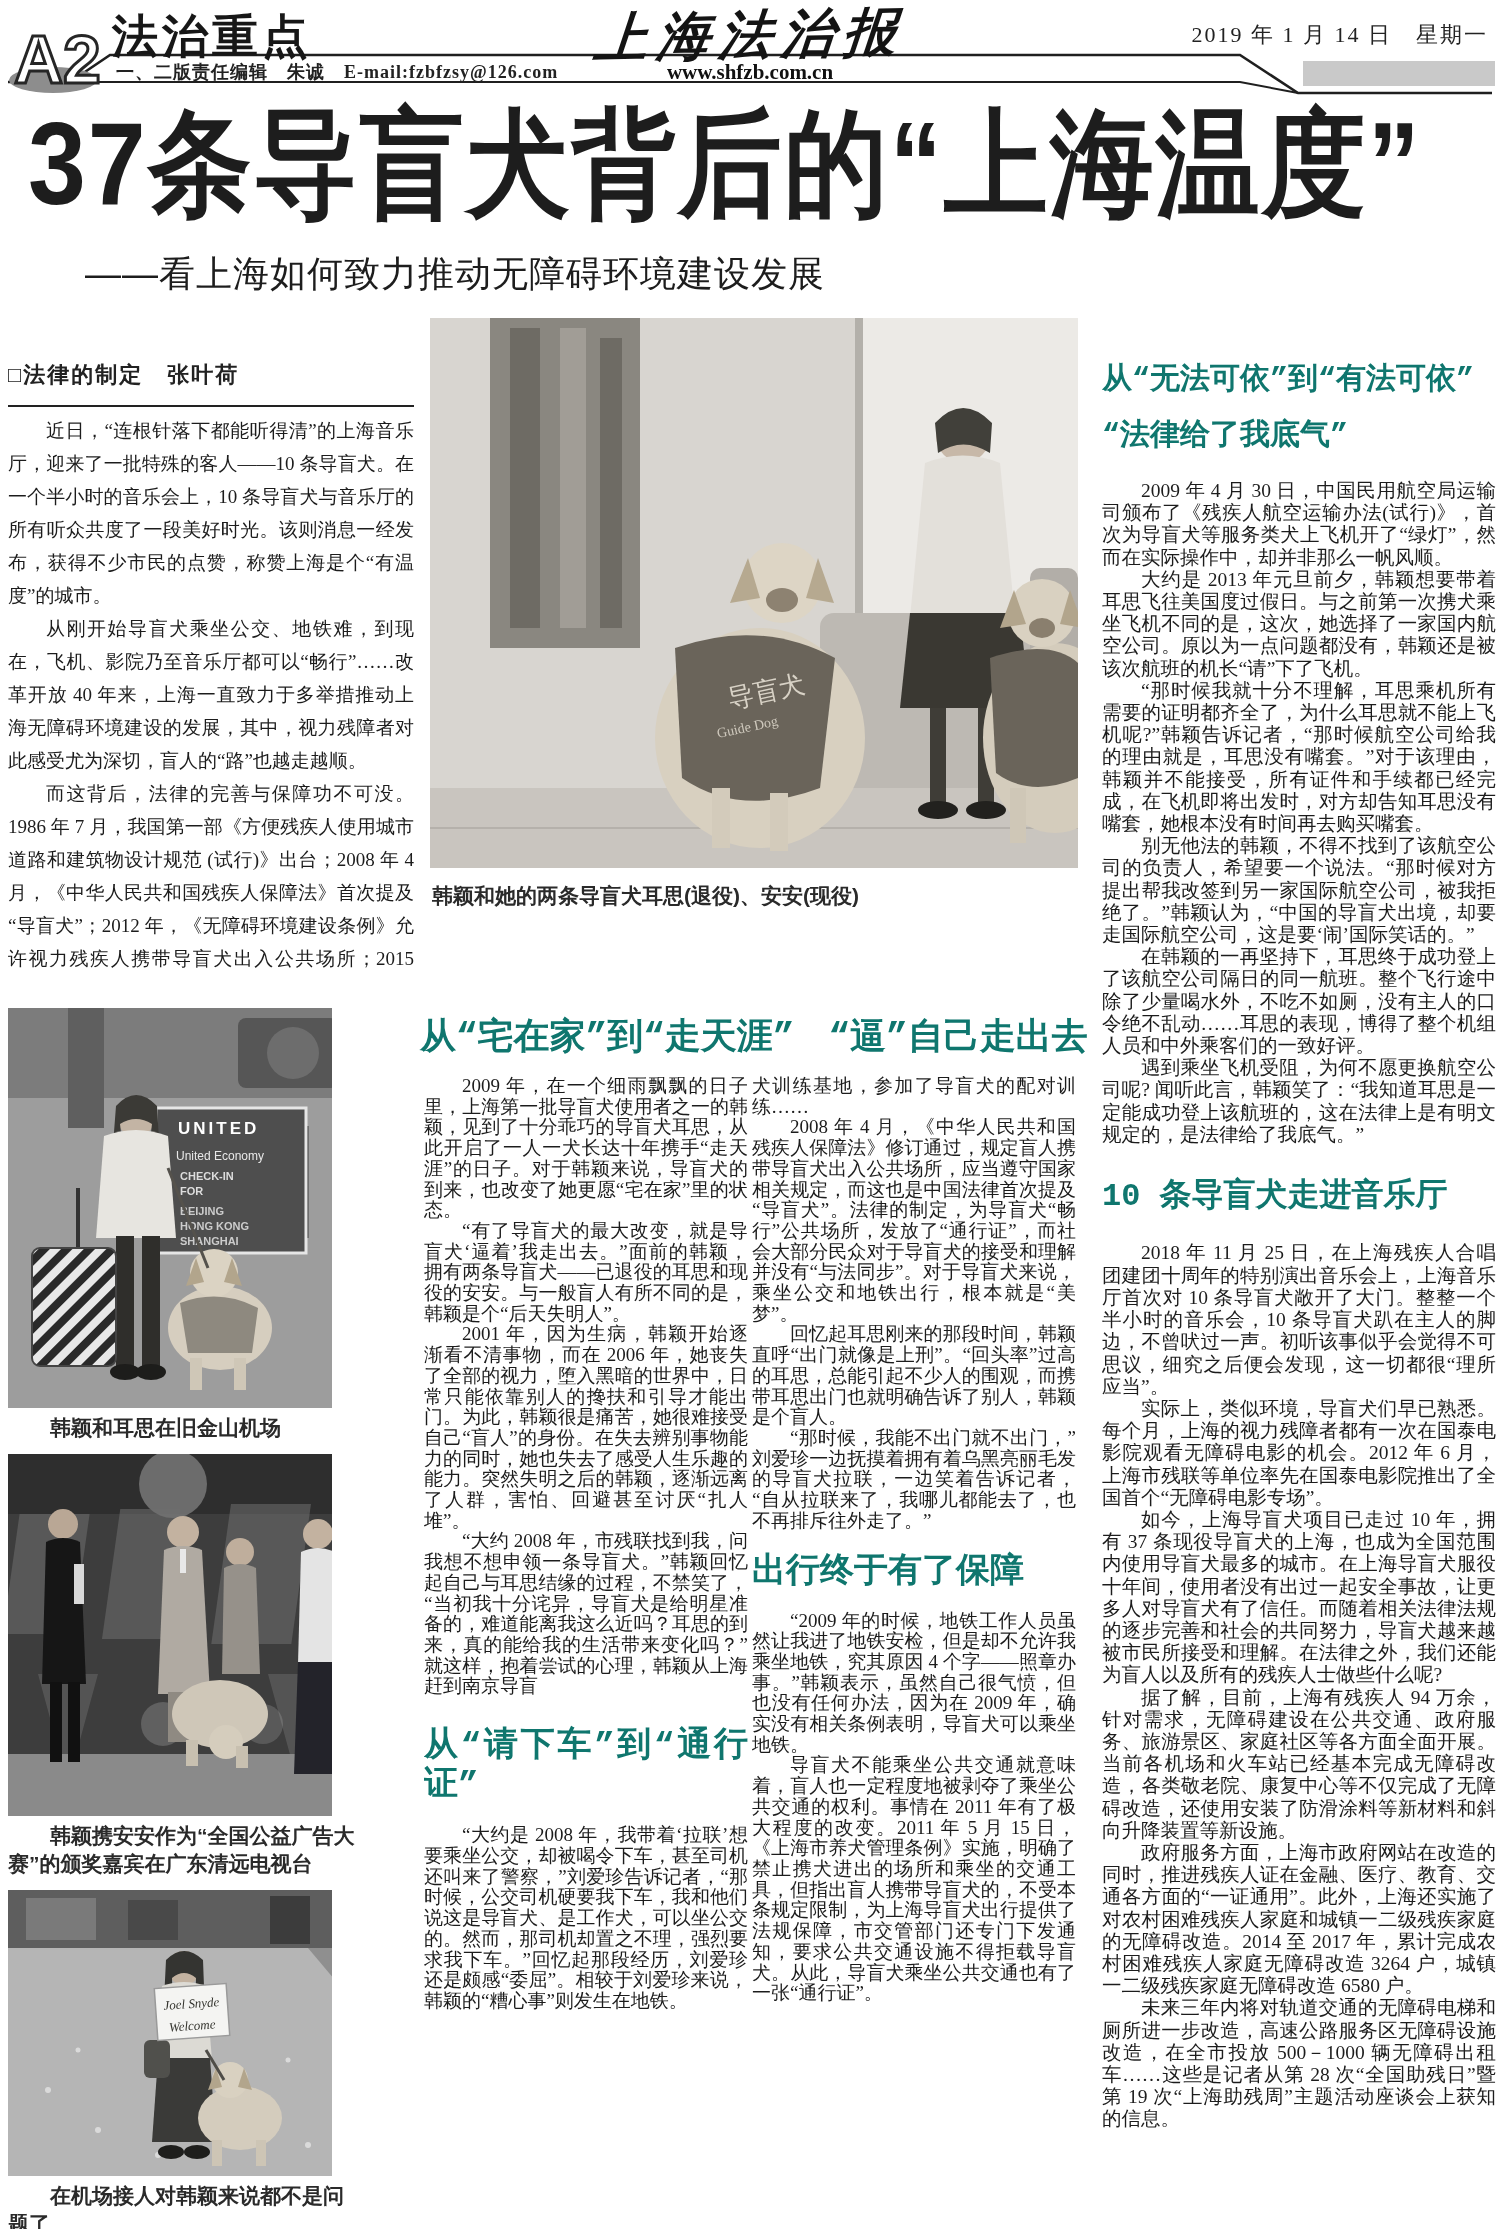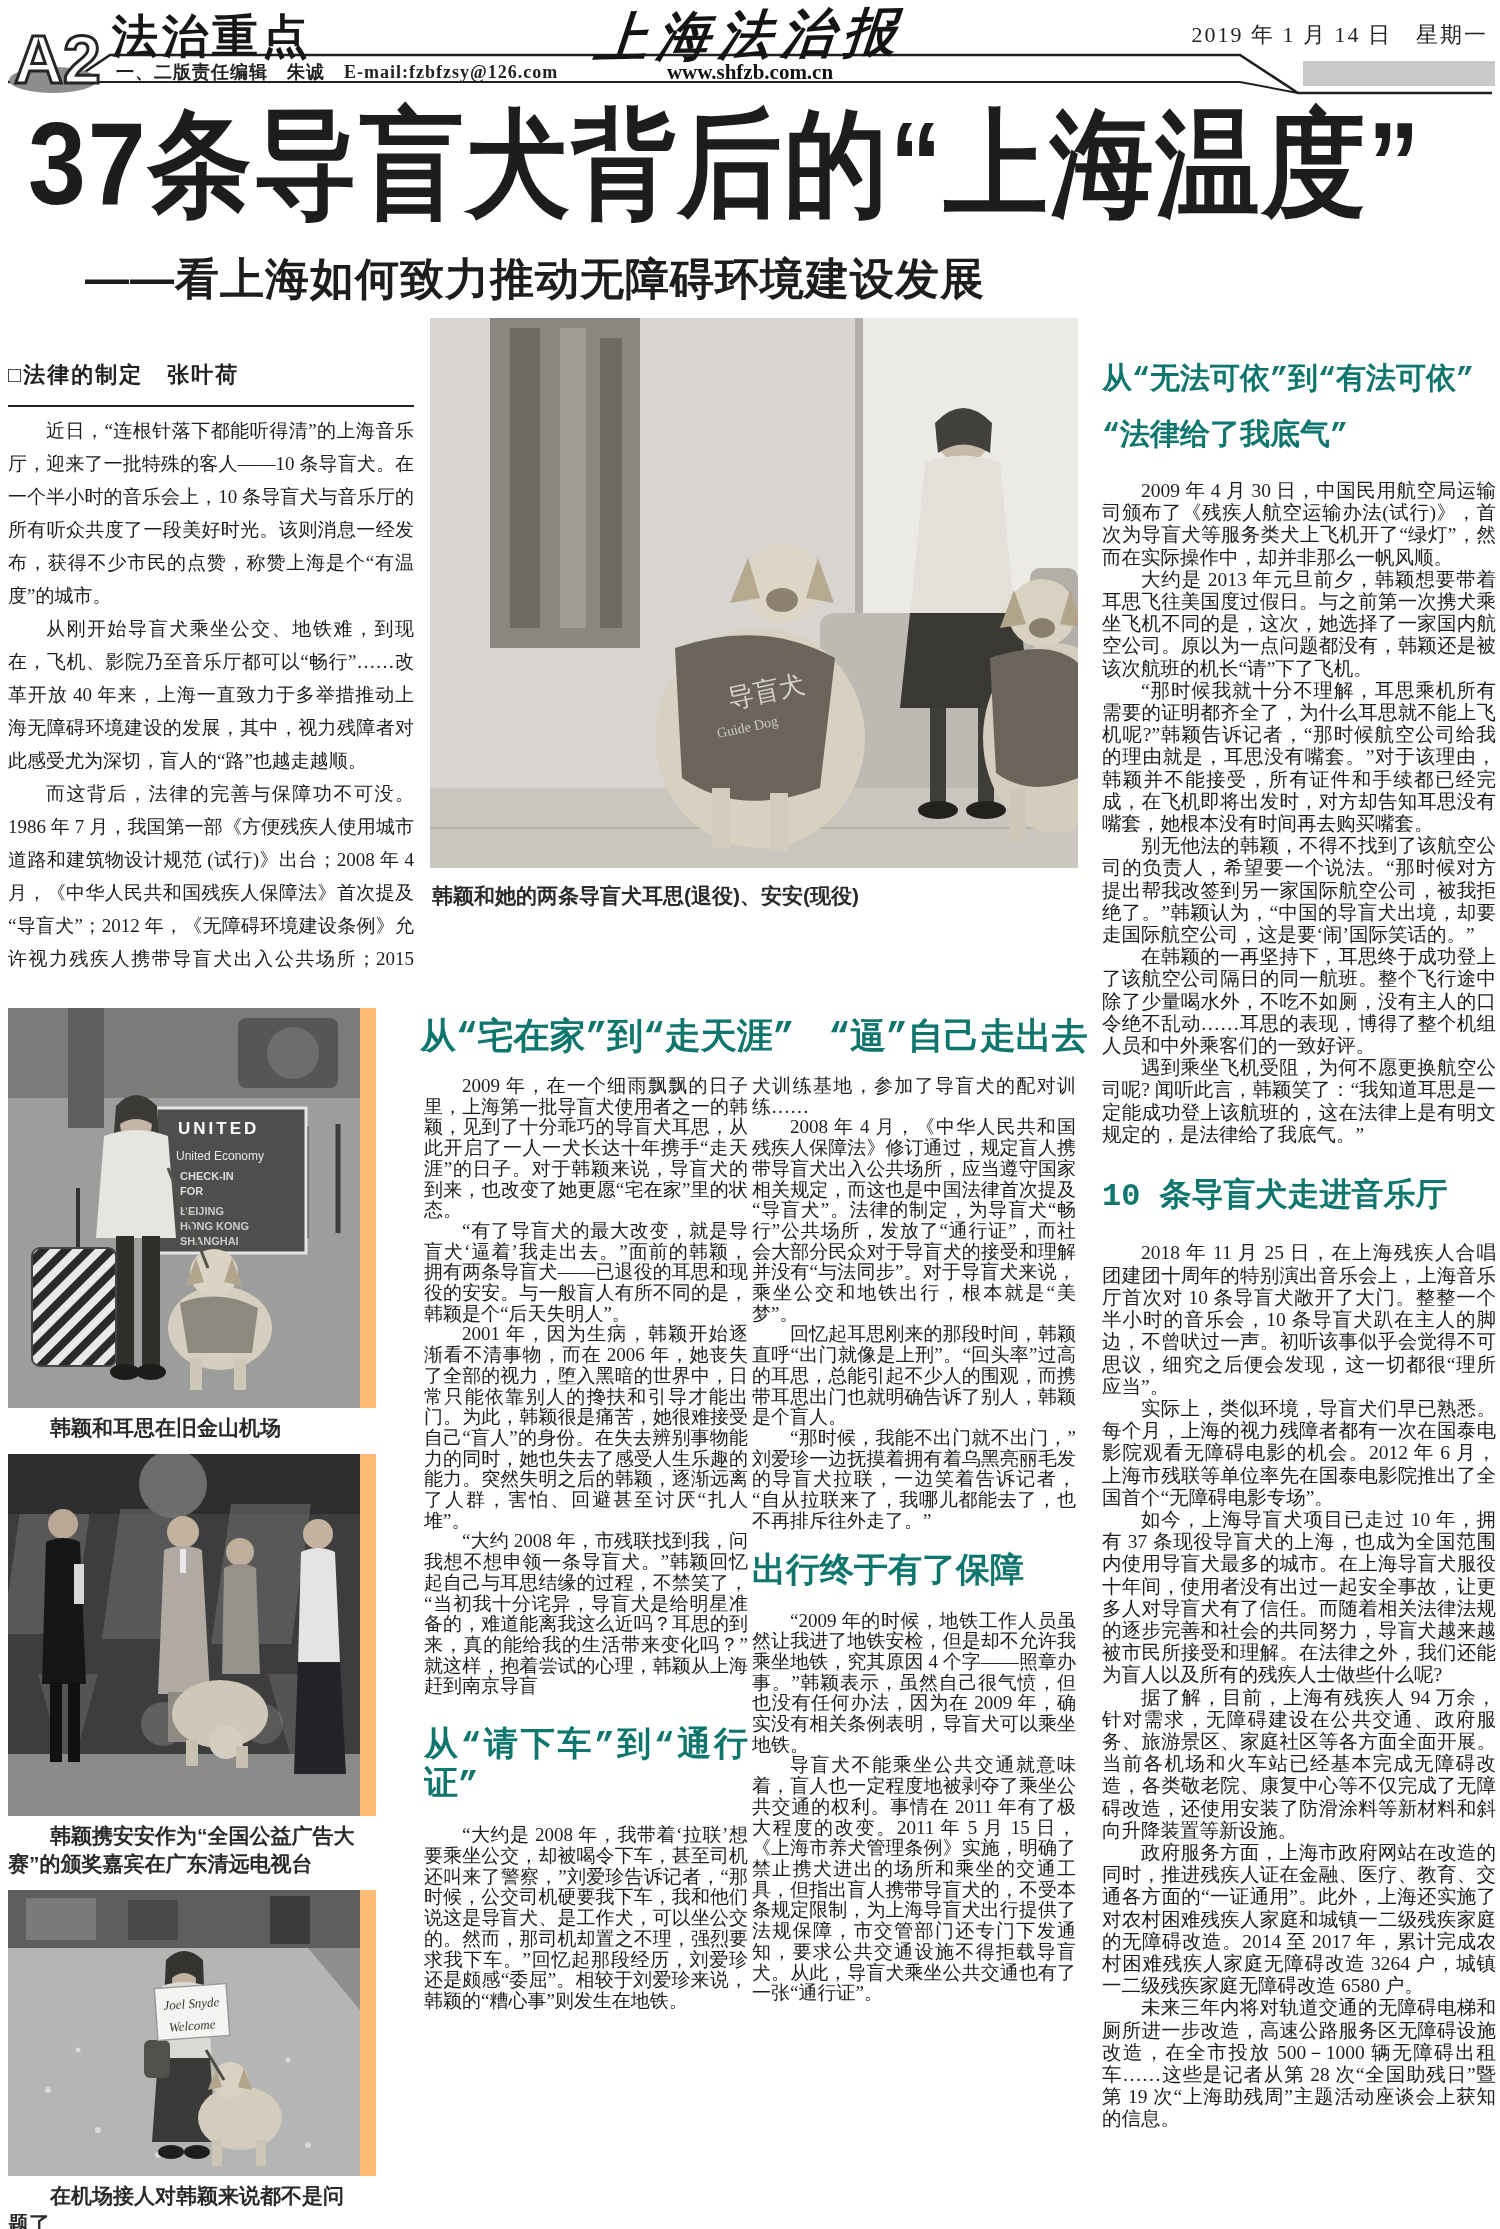--- a/index.html
+++ b/index.html
@@ -21,21 +21,21 @@
   .hdr-date { position:absolute; right:12px; top:20px; font-size:22px; letter-spacing:2px; color:#222; }
   .hdr-graybar { position:absolute; left:1303px; top:61px; width:192px; height:25px; background:#c9c9c9; }
   .editor-line { position:absolute; left:116px; top:60px; font-size:18px; font-weight:bold;
                  letter-spacing:1px; color:#222; }
 
   
   .headline { position:absolute; left:28px; top:88px; width:1448px; white-space:nowrap;
               font-family:"Liberation Sans", sans-serif; font-weight:900; font-size:104px;
               letter-spacing:2px; color:#1d1d1d; transform:scaleY(1.12); transform-origin:top left; }
   .subheadline { position:absolute; left:85px; top:250px; font-family:"Liberation Sans", sans-serif;
-                 font-weight:700; font-size:44px; color:#1d1d1d; letter-spacing:1px; }
+                 font-weight:400; font-size:36px; color:#1d1d1d; letter-spacing:1px; }
 
   
   .byline { position:absolute; left:8px; top:360px; width:406px; font-family:"Liberation Sans", sans-serif;
             font-weight:700; font-size:22px; color:#222; padding-bottom:15px;
             border-bottom:2.5px solid #222; letter-spacing:2px; }
   .col { position:absolute; text-align:justify; color:#1c1c1c; overflow:hidden; }
   .col p { margin:0; text-indent:2em; }
   .col p.cont { text-indent:0; }
   #col-intro { left:8px; top:414px; width:406px; height:560px; font-size:19px; line-height:33px; }
   #col-d { left:1102px; top:362px; width:394px; height:1856px; font-size:19.5px; line-height:22.2px; }
@@ -50,21 +50,21 @@
   .h-d { font-size:30px; line-height:1.2; margin-bottom:20px; letter-spacing:0; }
   .h-d2 { margin-bottom:26px; }
   .h-d3 { font-size:32px; margin:32px 0 26px 0; }
 
   
   .photo { position:absolute; overflow:hidden; background:#bdbdbd; }
   #photo-main { left:430px; top:318px; width:648px; height:550px; }
   .caption { font-family:"Liberation Sans", sans-serif; font-weight:600; color:#2a2a2a; }
   #caption-main { position:absolute; left:432px; top:882px; width:646px; font-size:21px; }
   #left-photos { position:absolute; left:8px; top:1008px; width:358px; }
-  .lp { position:relative; width:368px; background:#fdba74; overflow:hidden; }
+  .lp { position:relative; width:324px; background:#84cc16; overflow:hidden; }
   .lp-cap { width:356px; font-size:21px; line-height:28px; margin:6px 0 12px 0; text-indent:2em; }
   svg { display:block; }
 </style>
 </head>
 <body>
 
 <div id="page">
 
   <svg class="hdr-rules" viewBox="0 0 1500 130">
     <path d="M8 82 H1240 L1298 93" fill="none" stroke="#1f1f1f" stroke-width="2"></path>

